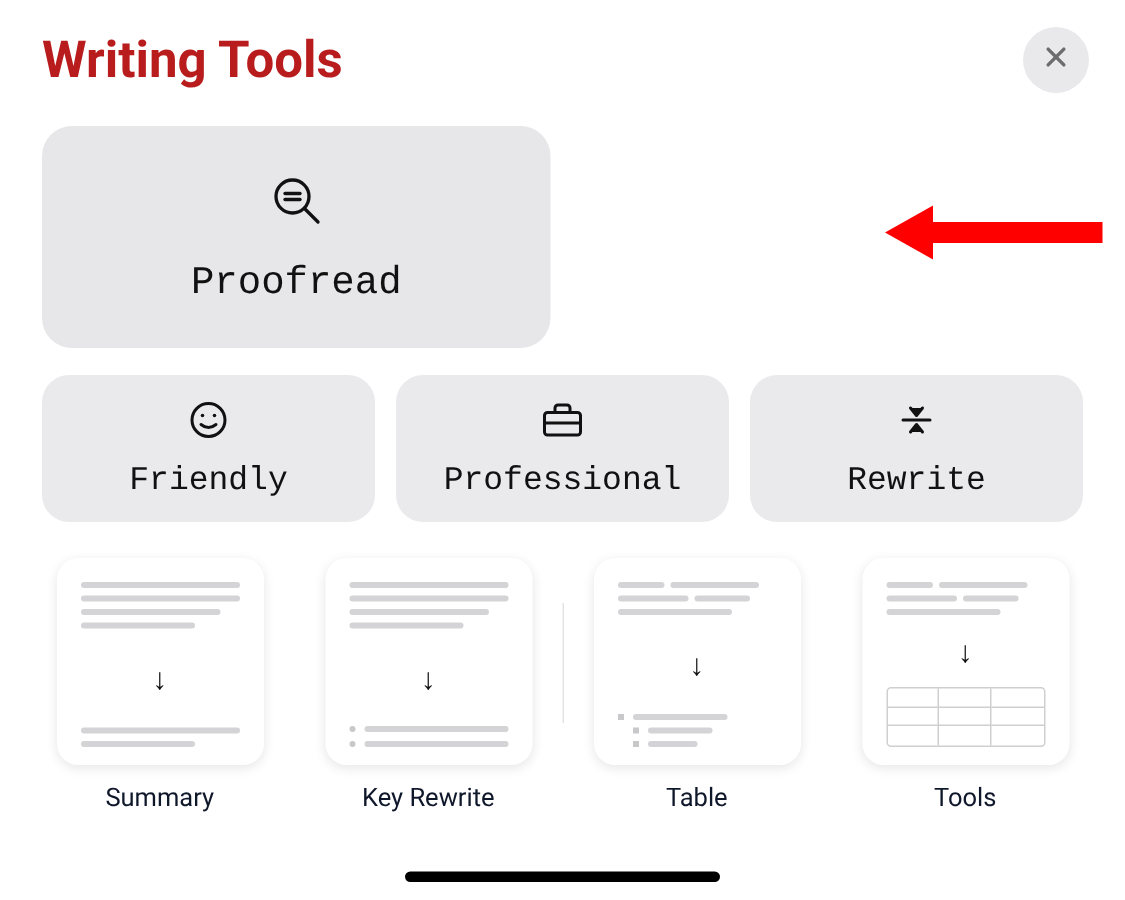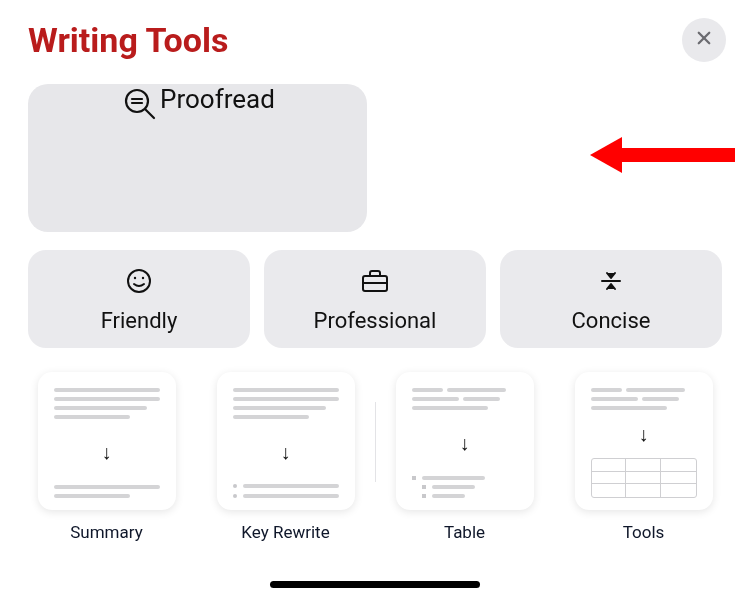--- a/index.html
+++ b/index.html
@@ -42,24 +42,25 @@
     display: grid;
     grid-template-columns: 1fr 1fr;
     gap: 16px;
     margin-bottom: 18px;
   }
   .tile-primary {
     background: #e7e7ea;
     border-radius: 20px;
     height: 148px;
     display: flex;
-    flex-direction: row;
-    align-items: flex-start;
+    flex-direction: column;
+    align-items: center;
     justify-content: center;
     cursor: pointer;
+    font-family: Liberation Mono, monospace;
   }
   .tile-primary .icon { margin-bottom: 14px; }
   .tile-primary .label {
     font-size: 26px;
     font-weight: 400;
     color: #111;
   }
 
   .row-secondary {
     display: grid;
@@ -69,20 +70,21 @@
   }
   .tile-secondary {
     background: #eaeaed;
     border-radius: 18px;
     height: 98px;
     display: flex;
     flex-direction: column;
     align-items: center;
     justify-content: center;
     cursor: pointer;
+    font-family: Liberation Mono, monospace;
   }
   .tile-secondary .icon { margin-bottom: 8px; }
   .tile-secondary .label {
     font-size: 22px;
     font-weight: 400;
     color: #111;
   }
 
   .row-cards {
     display: grid;
@@ -234,21 +236,21 @@
     </div>
 
     <div class="tile-secondary">
       <span class="icon">
         <svg width="30" height="30" viewBox="0 0 30 30" fill="none" stroke="#111" stroke-width="2" stroke-linecap="round">
           <line x1="6" y1="15" x2="24" y2="15"></line>
           <polyline points="11,7 15,12 19,7" fill="#111" stroke="#111" stroke-linejoin="round"></polyline>
           <polyline points="11,23 15,18 19,23" fill="#111" stroke="#111" stroke-linejoin="round"></polyline>
         </svg>
       </span>
-      <span class="label">Concise</span>
+      <span class="label">Rewrite</span>
     </div>
 
   </div>
 
   <div class="row-cards">
     <div class="vsep"></div>
 
     <div class="card">
       <div class="card-box">
         <div class="lines">

